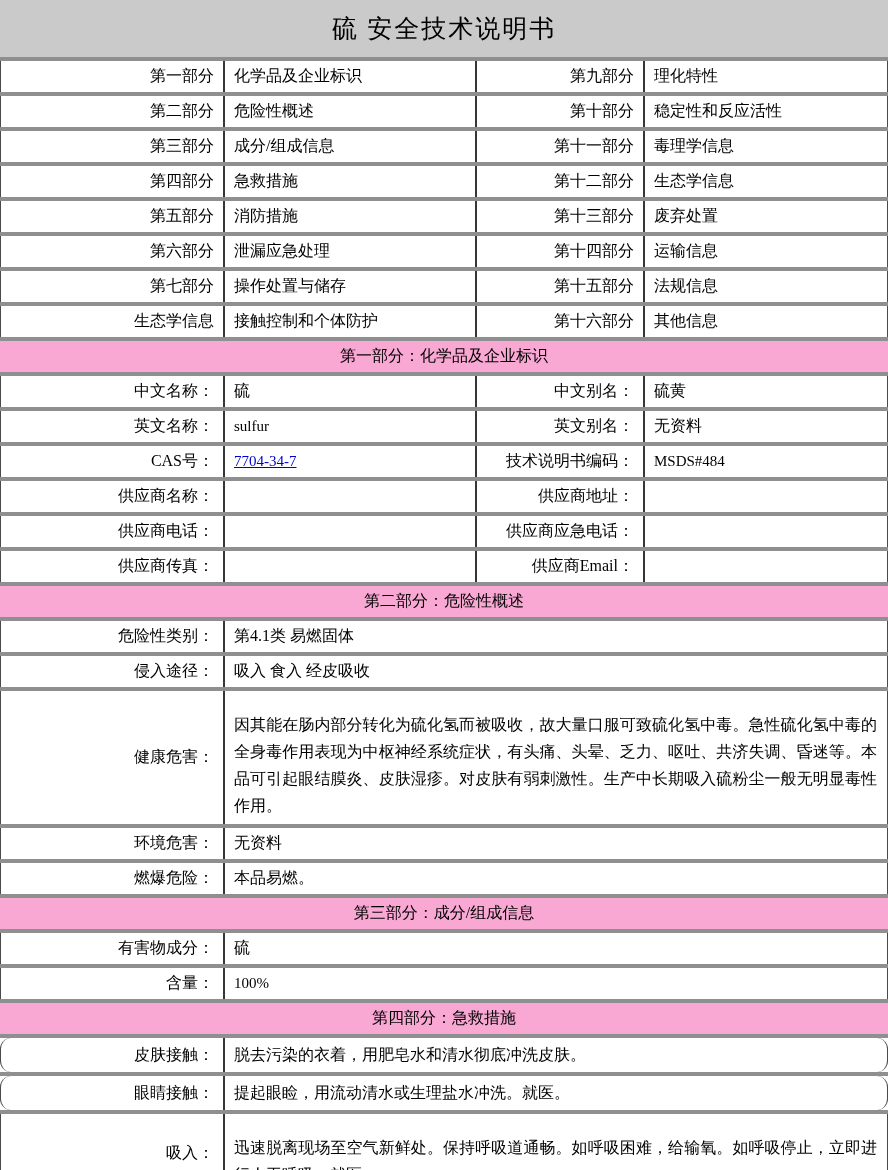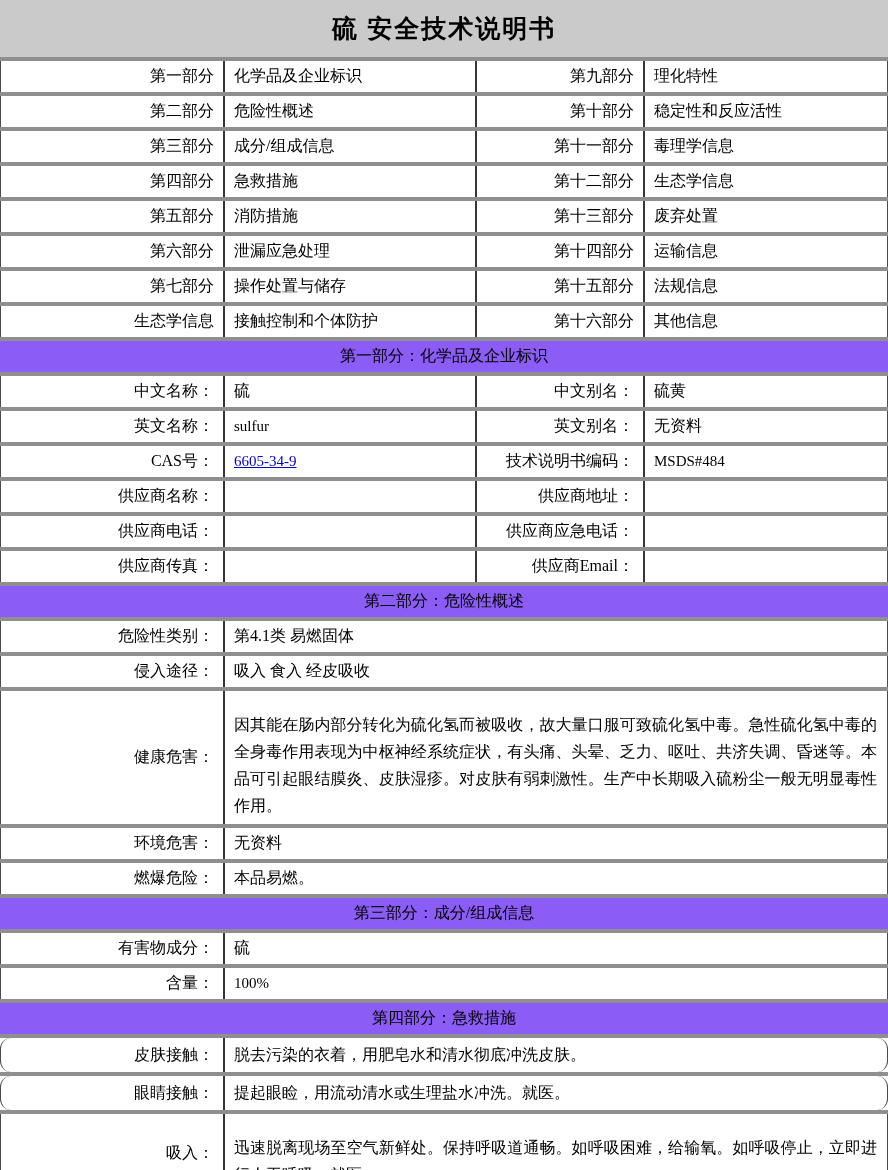--- a/index.html
+++ b/index.html
@@ -8,26 +8,26 @@
     width: 888px; height: 1170px; overflow: hidden;
     background: #ffffff;
     font-family: "Liberation Serif", "DejaVu Serif", serif;
     font-size: 16px; color: #000;
   }
   .page { width: 888px; }
 
   .title-band {
     height: 57px; background: #cacaca;
     display: flex; align-items: center; justify-content: center;
-    font-size: 25px; font-weight: bold; letter-spacing: 2px;
+    font-size: 25px; font-weight: normal; letter-spacing: 2px;
   }
   .sep { height: 4px; background: #8f8f8f; }
 
   .band {
-    height: 31px; background: #8b5cf6;
+    height: 31px; background: #f9a8d4;
     display: flex; align-items: center; justify-content: center;
     font-size: 16px;
   }
 
   .row {
     display: flex; align-items: stretch; background: #fff;
     border-left: 1px solid #4a4a4a; border-right: 1px solid #4a4a4a;
     min-height: 31px;
   }
   .cell { display: flex; align-items: center; min-height: 31px; }
@@ -124,21 +124,21 @@
   <div class="row">
     <div class="cell c1">英文名称：</div>
     <div class="cell c2 mono">sulfur</div>
     <div class="cell c3">英文别名：</div>
     <div class="cell c4">无资料</div>
   </div>
   <div class="sep"></div>
   <div class="row">
     <div class="cell c1">CAS号：</div>
     <div class="cell c2 mono">
-      <a href="#" class="cas-link">6605-34-9</a>
+      <a href="#" class="cas-link">7704-34-7</a>
     </div>
     <div class="cell c3">技术说明书编码：</div>
     <div class="cell c4 mono">MSDS#484</div>
   </div>
   <div class="sep"></div>
   <div class="row">
     <div class="cell c1">供应商名称：</div>
     <div class="cell c2"></div>
     <div class="cell c3">供应商地址：</div>
     <div class="cell c4"></div>

